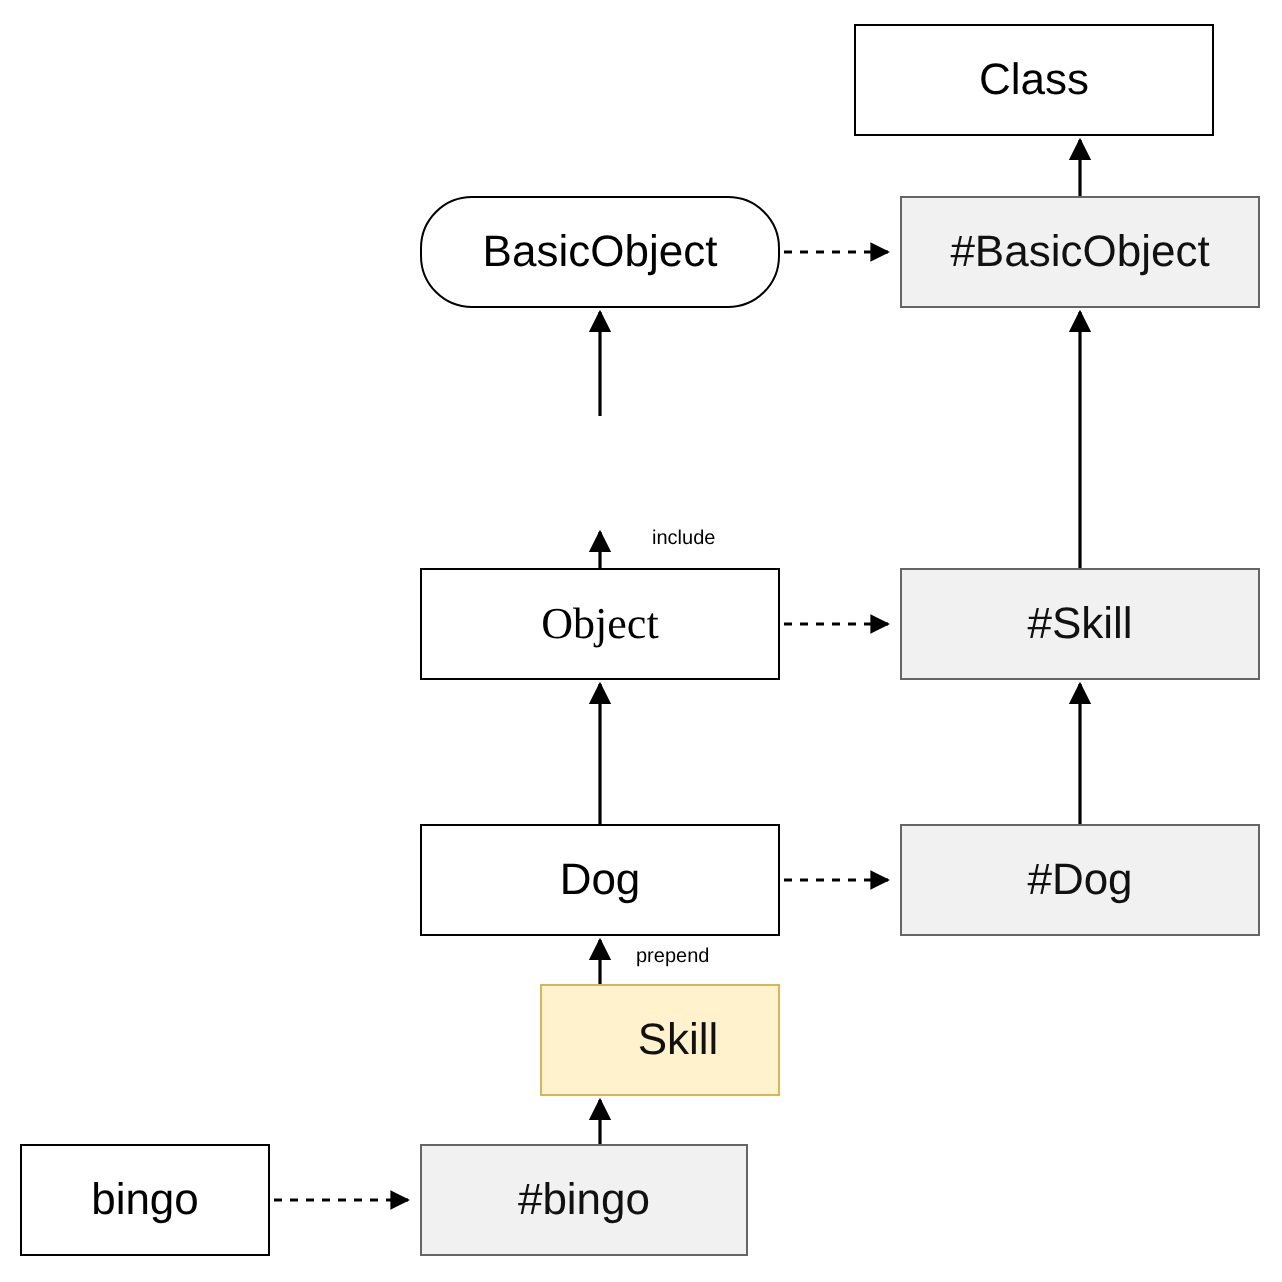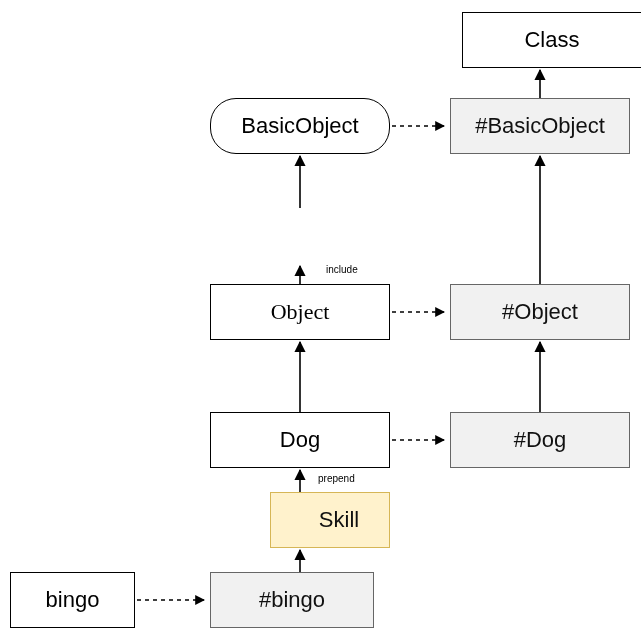--- a/index.html
+++ b/index.html
@@ -59,25 +59,25 @@
     <line x1="300" y1="492" x2="300" y2="470" stroke="#000000" stroke-width="1.6" marker-end="url(#arrow)"></line>
 
     <line x1="300" y1="572" x2="300" y2="550" stroke="#000000" stroke-width="1.6" marker-end="url(#arrow)"></line>
 
     <line x1="392" y1="126" x2="444" y2="126" stroke="#000000" stroke-width="1.4" stroke-dasharray="4 4" marker-end="url(#arrow)"></line>
     <line x1="392" y1="312" x2="444" y2="312" stroke="#000000" stroke-width="1.4" stroke-dasharray="4 4" marker-end="url(#arrow)"></line>
     <line x1="392" y1="440" x2="444" y2="440" stroke="#000000" stroke-width="1.4" stroke-dasharray="4 4" marker-end="url(#arrow)"></line>
     <line x1="137" y1="600" x2="204" y2="600" stroke="#000000" stroke-width="1.4" stroke-dasharray="4 4" marker-end="url(#arrow)"></line>
   </svg>
 
-  <div class="node" style="left: 462px; top: 12px; width: 180px; height: 56px;">Class</div>
+  <div class="node" style="left: 427px; top: 12px; width: 180px; height: 56px;">Class</div>
   <div class="node" style="left: 210px; top: 98px; width: 180px; height: 56px; border-radius: 26px;">BasicObject</div>
   <div class="node gray" style="left: 450px; top: 98px; width: 180px; height: 56px;">#BasicObject</div>
   <div class="node" style="left: 210px; top: 284px; width: 180px; height: 56px; font-family: Liberation Serif, serif;">Object</div>
-  <div class="node gray" style="left: 450px; top: 284px; width: 180px; height: 56px;">#Object</div>
+  <div class="node gray" style="left: 450px; top: 284px; width: 180px; height: 56px;">#Skill</div>
   <div class="node" style="left: 210px; top: 412px; width: 180px; height: 56px;">Dog</div>
   <div class="node gray" style="left: 450px; top: 412px; width: 180px; height: 56px;">#Dog</div>
   <div class="node yellow" style="left: 270px; top: 492px; width: 120px; height: 56px; padding-left: 18px;">Skill</div>
   <div class="node" style="left: 10px; top: 572px; width: 125px; height: 56px;">bingo</div>
   <div class="node gray" style="left: 210px; top: 572px; width: 164px; height: 56px;">#bingo</div>
 
   <div class="edge-label" style="left: 326px; top: 264px;">include</div>
   <div class="edge-label" style="left: 318px; top: 473px;">prepend</div>
 
 </div>

